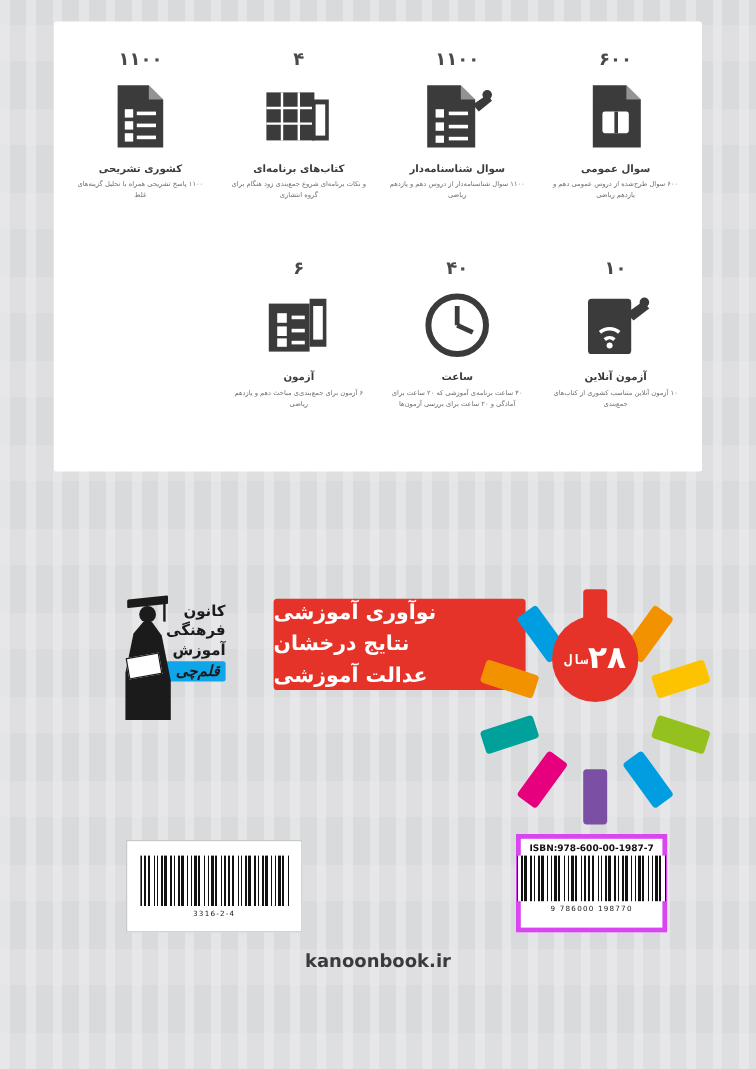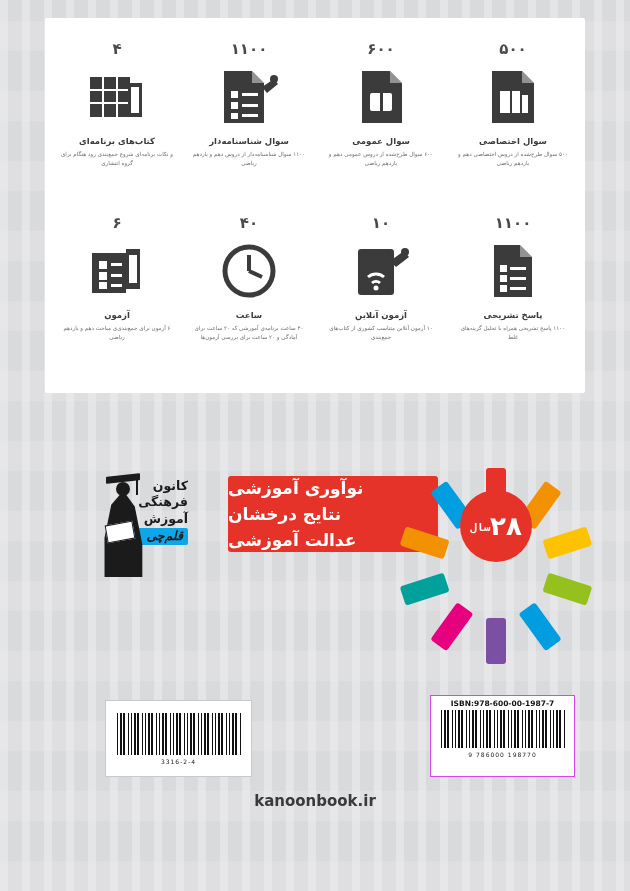--- a/index.html
+++ b/index.html
@@ -64,21 +64,21 @@
   .cell-desc{
     font-size:5.6px;
     line-height:1.65;
     color:#6e6e6e;
     max-width:116px;
   }
   
   .brand-band{
     position:absolute;
     left:0;right:0;
-    top:462px;
+    top:485px;
     height:150px;
     padding-left:12px;
   }
   .kanoon-logo{
     position:absolute;
     left:100px;top:5px;
     width:92px;height:118px;
     display:flex;flex-direction:row-reverse;align-items:flex-start;
   }
   .logo-figure{
@@ -141,22 +141,22 @@
   }
   .burst-center .y{font-size:26px;font-weight:bold;line-height:1;}
   .burst-center .sal{font-size:11px;font-weight:bold;margin-top:2px;font-family:Liberation Mono, monospace;}
   
   .barcode-left{
     position:absolute;left:105px;top:700px;width:145px;height:75px;
     background:#fff;border:1px solid #c9c9c9;
     display:flex;flex-direction:column;align-items:center;justify-content:center;
   }
   .barcode-right{
-    position:absolute;left:430px;top:695px;width:145px;height:82px;
-    background:#fff;border:1px solid #d946ef;
+    position:absolute;left:430px;top:695px;width:126px;height:82px;
+    background:#fff;border:4px solid #d946ef;
     display:flex;flex-direction:column;align-items:center;justify-content:flex-start;
     padding-top:3px;box-sizing:border-box;
   }
   .bars{
     width:124px;height:42px;
     background:repeating-linear-gradient(90deg,
       #111 0 1px, #fff 1px 3px, #111 3px 5px, #fff 5px 6px,
       #111 6px 8px, #fff 8px 11px, #111 11px 12px, #fff 12px 14px);
   }
   .bars.small{height:38px;}
@@ -172,34 +172,20 @@
 </head>
 <body>
 
 <div class="bg-pattern"></div>
 
 <div class="page">
 
   <div class="info-card">
     <div class="grid">
 
-      <div class="cell">
-        <div class="num">۵۰۰</div>
-        <div class="icon-box">
-          <svg width="54" height="56" viewBox="0 0 54 56">
-            <path d="M6 2 h30 l12 12 v40 H6 Z" fill="#3b3b3b"></path>
-            <path d="M36 2 v12 h12 Z" fill="#ffffff" opacity=".45"></path>
-            <rect x="14" y="22" width="10" height="22" fill="#ffffff"></rect>
-            <rect x="26" y="22" width="8" height="22" fill="#ffffff"></rect>
-            <rect x="36" y="26" width="6" height="18" fill="#ffffff"></rect>
-          </svg>
-        </div>
-        <div class="cell-title">سوال اختصاصی</div>
-        <div class="cell-desc">۵۰۰ سوال طرح‌شده از دروس اختصاصی دهم و یازدهم ریاضی</div>
-      </div>
 
       <div class="cell">
         <div class="num">۶۰۰</div>
         <div class="icon-box">
           <svg width="54" height="56" viewBox="0 0 54 56">
             <path d="M8 2 h28 l12 12 v40 H8 Z" fill="#3b3b3b"></path>
             <path d="M36 2 v12 h12 Z" fill="#ffffff" opacity=".45"></path>
             <rect x="16" y="24" width="22" height="18" rx="2" fill="#ffffff"></rect>
             <rect x="26" y="24" width="3" height="18" fill="#3b3b3b"></rect>
           </svg>
@@ -254,21 +240,21 @@
             <path d="M8 2 h26 l12 12 v40 H8 Z" fill="#3b3b3b"></path>
             <path d="M34 2 v12 h12 Z" fill="#ffffff" opacity=".45"></path>
             <rect x="14" y="22" width="7" height="7" fill="#ffffff"></rect>
             <rect x="14" y="32" width="7" height="7" fill="#ffffff"></rect>
             <rect x="14" y="42" width="7" height="7" fill="#ffffff"></rect>
             <rect x="24" y="24" width="16" height="3" fill="#ffffff"></rect>
             <rect x="24" y="34" width="16" height="3" fill="#ffffff"></rect>
             <rect x="24" y="44" width="16" height="3" fill="#ffffff"></rect>
           </svg>
         </div>
-        <div class="cell-title">پاسخ تشریحی</div>
+        <div class="cell-title">کشوری تشریحی</div>
         <div class="cell-desc">۱۱۰۰ پاسخ تشریحی همراه با تحلیل گزینه‌های غلط</div>
       </div>
 
       <div class="cell">
         <div class="num">۱۰</div>
         <div class="icon-box">
           <svg width="62" height="56" viewBox="0 0 62 56">
             <rect x="8" y="6" width="36" height="46" rx="3" fill="#3b3b3b"></rect>
             <path d="M18 34 a12 12 0 0 1 16 0" stroke="#ffffff" stroke-width="3" fill="none"></path>
             <path d="M22 40 a6 6 0 0 1 8 0" stroke="#ffffff" stroke-width="3" fill="none"></path>

